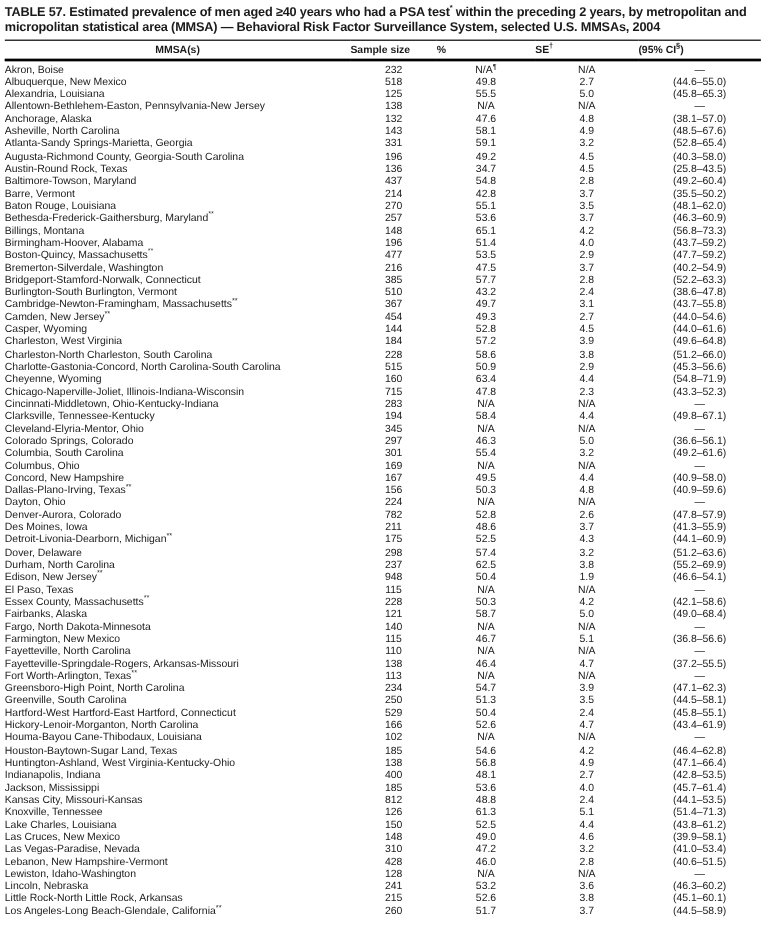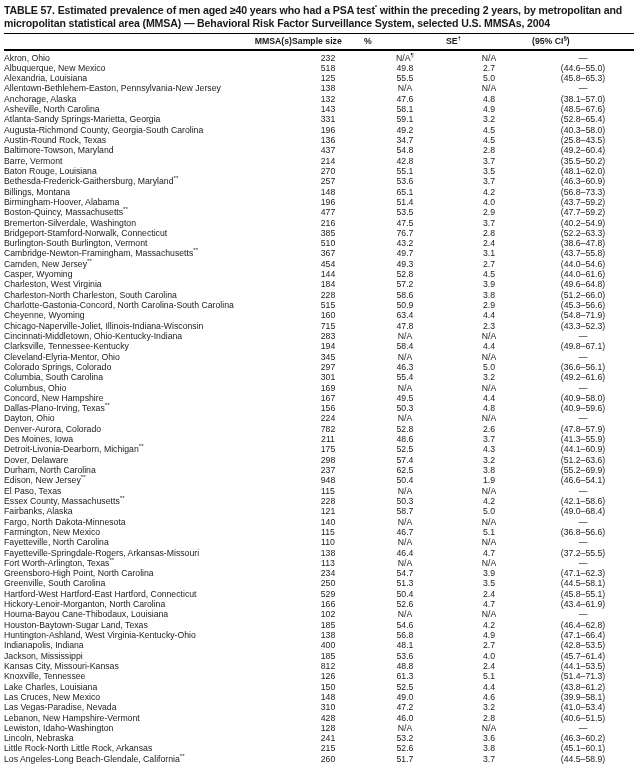--- a/index.html
+++ b/index.html
@@ -37,21 +37,21 @@
   col.c-ci   { width: 102px; }
   thead th {
     border-top: 1px solid #000;
     border-bottom: 2px solid #000;
     font-size: 8.7px;
     font-weight: bold;
     padding: 2px 0 2.5px 0;
     white-space: nowrap;
     color: #1a1a1a;
   }
-  thead th.left { text-align: right; margin-left: 44px; }
+  thead th.left { text-align: center; margin-left: 44px; }
   thead th.mid  { text-align: left; }
   tbody td {
     font-size: 8.7px;
     height: 10.32px;
     line-height: 10.32px;
     white-space: nowrap;
     overflow: hidden;
     padding: 0;
     color: #1a1a1a;
   }
@@ -82,21 +82,21 @@
       <tr>
         <th class="left supify">MMSA(s)</th>
         <th class="mid supify">Sample size</th>
         <th class="mid supify">%</th>
         <th class="mid supify">SE<sup>†</sup></th>
         <th class="mid supify">(95% CI<sup>§</sup>)</th>
       </tr>
     </thead>
     <tbody>
         <tr>
-          <td class="col0">Akron, Ohio</td>
+          <td class="col0">Akron, Boise</td>
           <td class="col1">232</td>
           <td class="col2">N/A<sup>¶</sup></td>
           <td class="col3">N/A</td>
           <td class="col4">—</td>
         </tr>
         <tr>
           <td class="col0">Albuquerque, New Mexico</td>
           <td class="col1">518</td>
           <td class="col2">49.8</td>
           <td class="col3">2.7</td>
@@ -203,21 +203,21 @@
         <tr>
           <td class="col0">Bremerton-Silverdale, Washington</td>
           <td class="col1">216</td>
           <td class="col2">47.5</td>
           <td class="col3">3.7</td>
           <td class="col4">(40.2–54.9)</td>
         </tr>
         <tr>
           <td class="col0">Bridgeport-Stamford-Norwalk, Connecticut</td>
           <td class="col1">385</td>
-          <td class="col2">76.7</td>
+          <td class="col2">57.7</td>
           <td class="col3">2.8</td>
           <td class="col4">(52.2–63.3)</td>
         </tr>
         <tr>
           <td class="col0">Burlington-South Burlington, Vermont</td>
           <td class="col1">510</td>
           <td class="col2">43.2</td>
           <td class="col3">2.4</td>
           <td class="col4">(38.6–47.8)</td>
         </tr>

